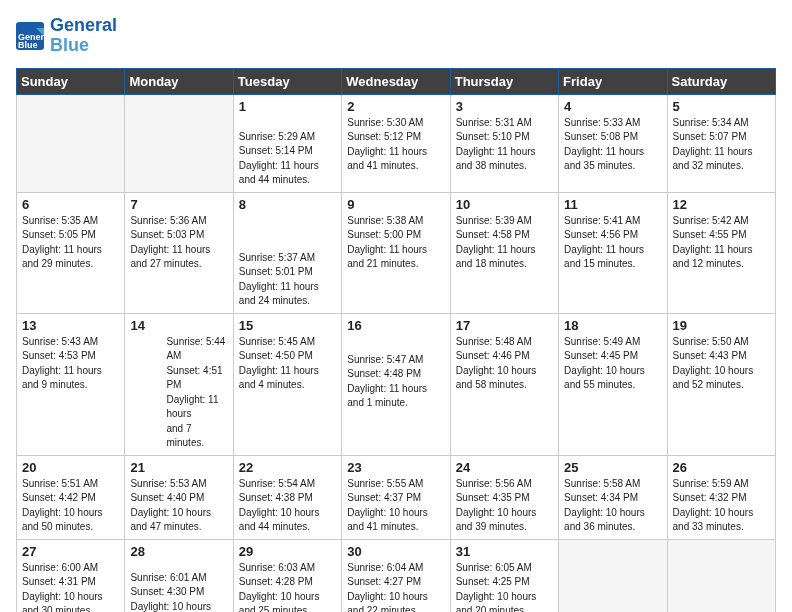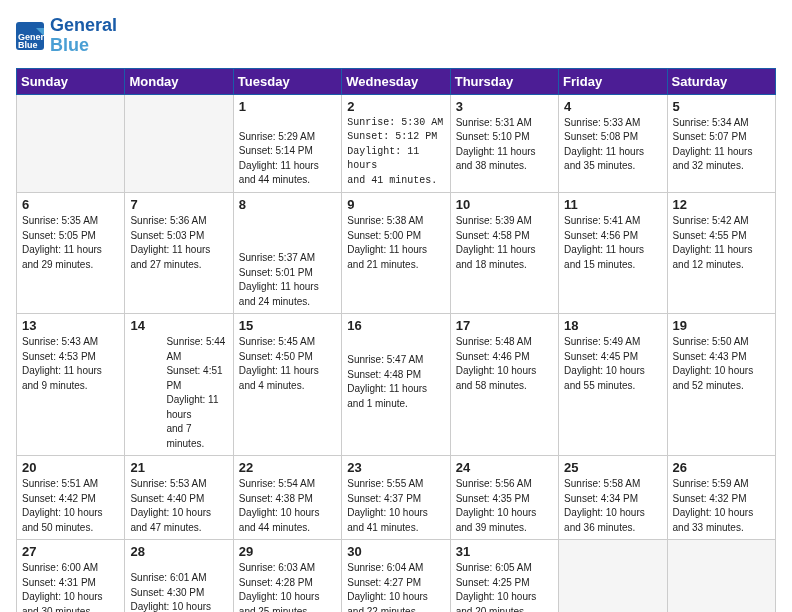--- a/index.html
+++ b/index.html
@@ -36,21 +36,21 @@
     .calendar-subtitle {
       font-size: 15px;
       color: #444;
     }
     table {
       width: 100%;
       border-collapse: collapse;
       table-layout: fixed;
     }
     th {
-      background: #4c1d95;
+      background: #404040;
       color: #fff;
       font-size: 13px;
       font-weight: bold;
       padding: 5px 4px;
       text-align: left;
       border: 1px solid #1a5ca8;
     }
     td {
       border: 1px solid #ccc;
       vertical-align: top;
@@ -116,21 +116,21 @@
         <td class="empty"></td>
         <td>
           <span class="day-num">1</span>
           <div class="day-info" style="white-space: pre-line; margin-top: 16px;">Sunrise: 5:29 AM
 Sunset: 5:14 PM
 Daylight: 11 hours
 and 44 minutes.</div>
         </td>
         <td>
           <span class="day-num">2</span>
-          <div class="day-info" style="white-space: pre-line; font-family: Liberation Mono, monospace;">Sunrise: 5:30 AM
+          <div class="day-info" style="white-space: pre-line;">Sunrise: 5:30 AM
 Sunset: 5:12 PM
 Daylight: 11 hours
 and 41 minutes.</div>
         </td>
         <td>
           <span class="day-num">3</span>
           <div class="day-info" style="white-space: pre-line;">Sunrise: 5:31 AM
 Sunset: 5:10 PM
 Daylight: 11 hours
 and 38 minutes.</div>

